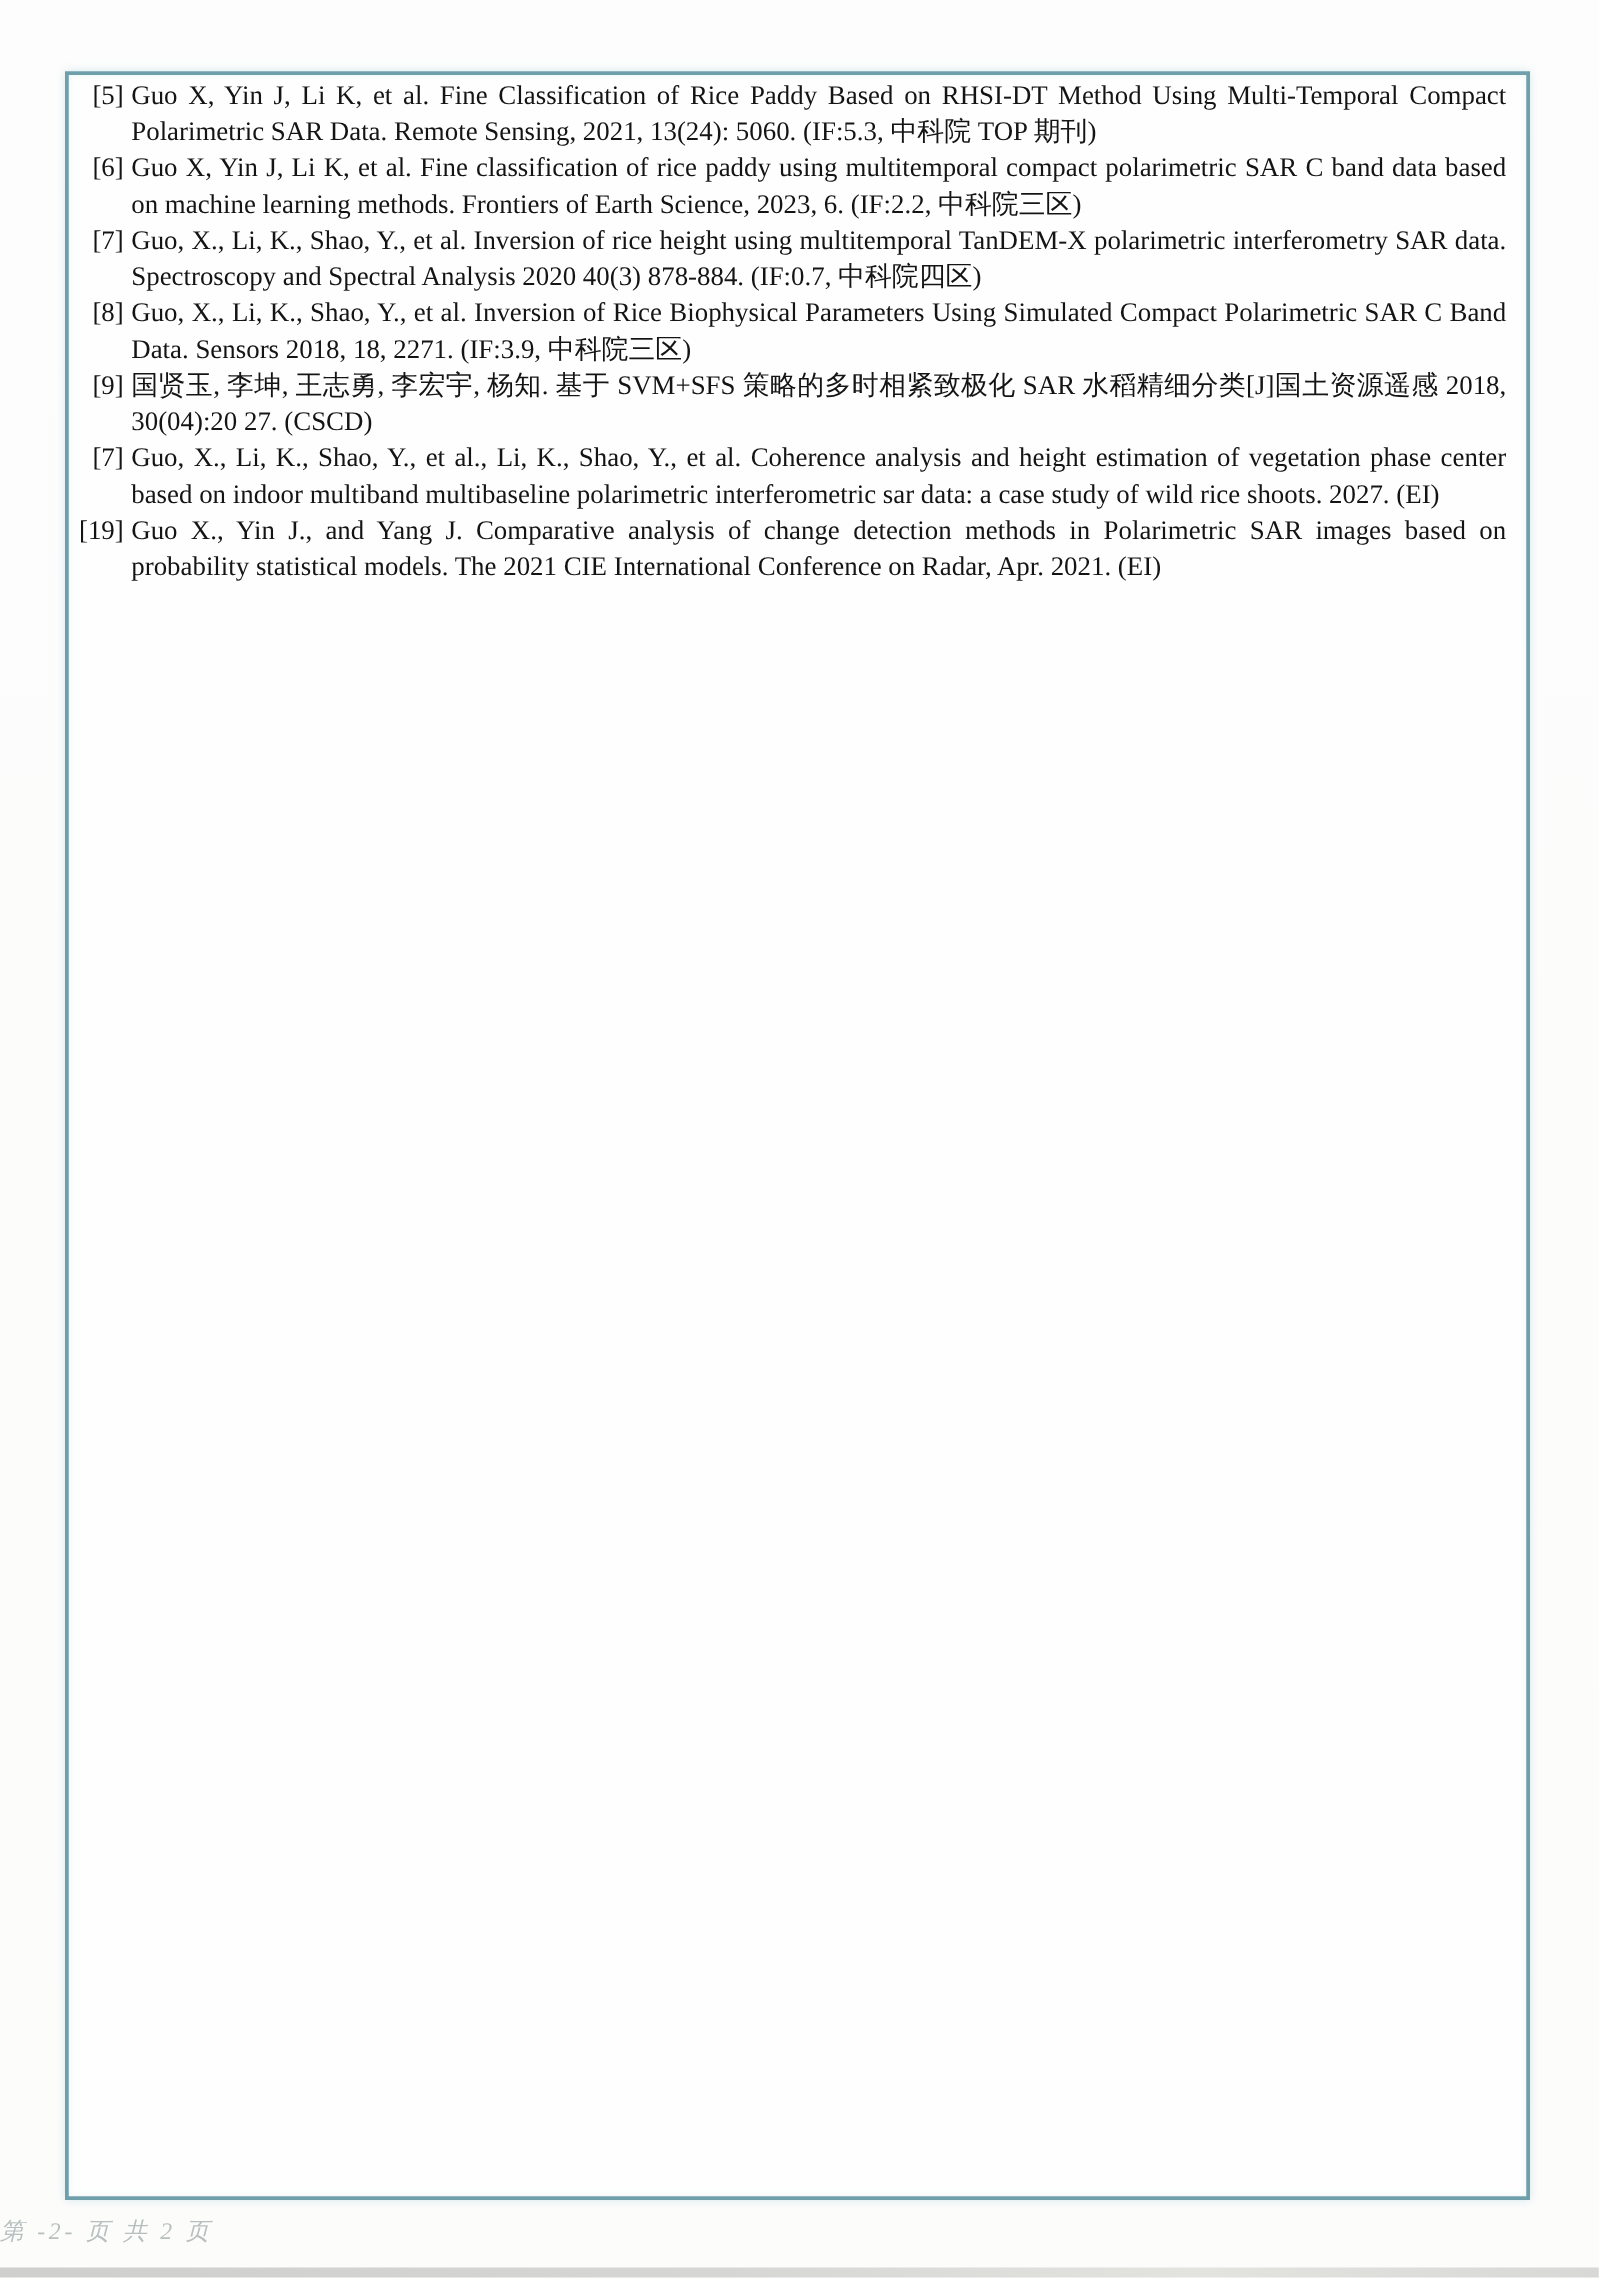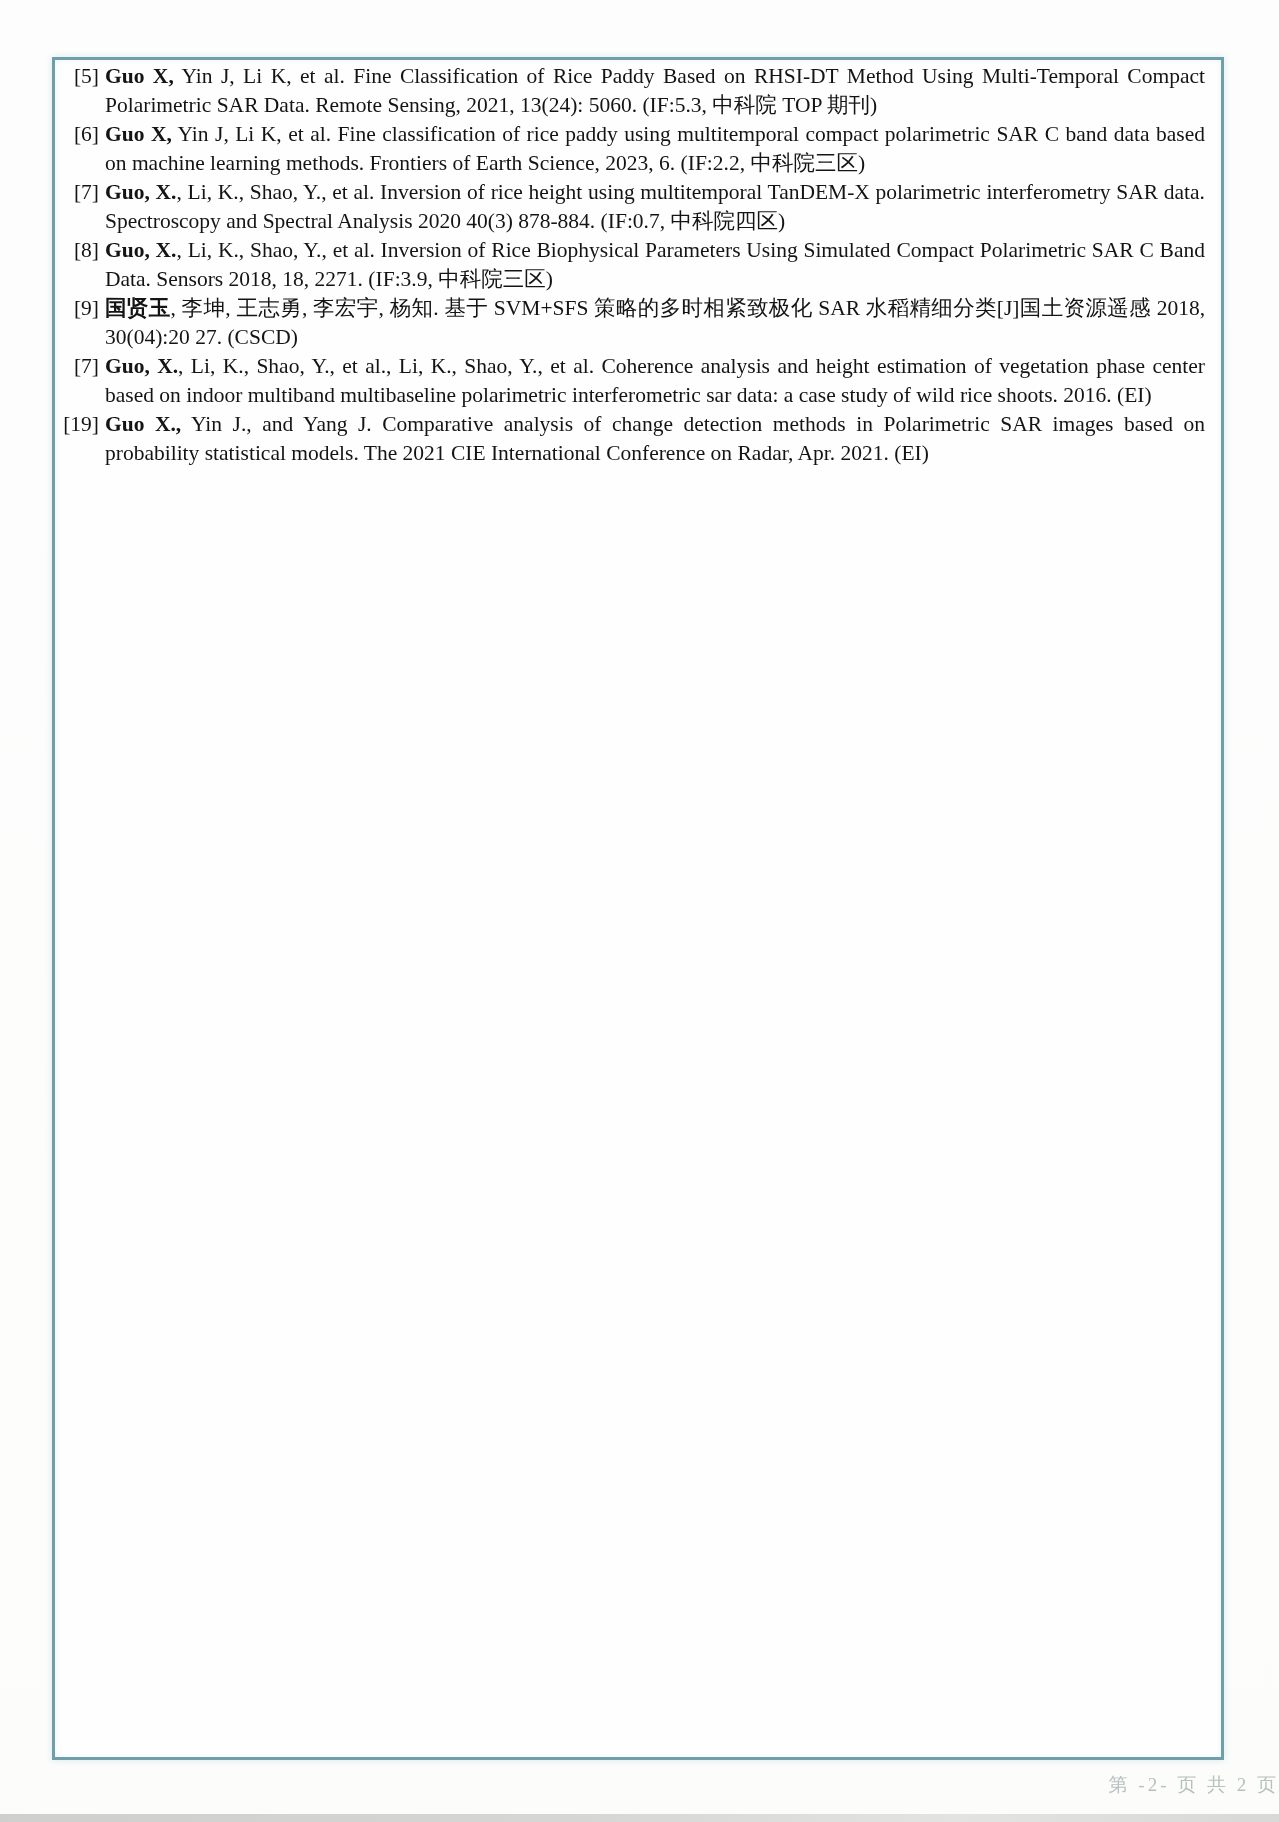--- a/index.html
+++ b/index.html
@@ -42,31 +42,32 @@
 
   .ref-label {
     position: absolute;
     left: 0;
     top: 0;
     width: 44px;
     text-align: right;
     white-space: nowrap;
   }
 
-  .ref-bold { font-weight: 700; }
+  .ref-bold { font-weight: 400; }
 
   .footer {
     position: absolute;
     left: 0;
     top: 1772px;
     width: 100%;
-    text-align: right;
+    text-align: left;
     font-size: 19px;
     letter-spacing: 3px;
     color: #b7bfbf;
+    font-style: italic;
   }
 
   .bottom-strip {
     position: absolute;
     left: 0;
     bottom: 0;
     width: 100%;
     height: 8px;
     background: linear-gradient(90deg, #cfcfcd 0%, #d6d6d4 45%, #e3e3e0 75%, #d8d8d6 100%);
   }
@@ -93,21 +94,21 @@
 
       <li class="ref-item">
         <span class="ref-label">[8]</span><span class="ref-bold">Guo, X.</span><span>, Li, K., Shao, Y., et al. Inversion of Rice Biophysical Parameters Using Simulated Compact Polarimetric SAR C Band Data. Sensors 2018, 18, 2271. (IF:3.9, 中科院三区)</span>
       </li>
 
       <li class="ref-item">
         <span class="ref-label">[9]</span><span class="ref-bold">国贤玉</span><span>, 李坤, 王志勇, 李宏宇, 杨知. 基于 SVM+SFS 策略的多时相紧致极化 SAR 水稻精细分类[J]国土资源遥感 2018, 30(04):20 27. (CSCD)</span>
       </li>
 
       <li class="ref-item">
-        <span class="ref-label">[7]</span><span class="ref-bold">Guo, X.</span><span>, Li, K., Shao, Y., et al., Li, K., Shao, Y., et al. Coherence analysis and height estimation of vegetation phase center based on indoor multiband multibaseline polarimetric interferometric sar data: a case study of wild rice shoots. 2016. (EI)</span>
+        <span class="ref-label">[7]</span><span class="ref-bold">Guo, X.</span><span>, Li, K., Shao, Y., et al., Li, K., Shao, Y., et al. Coherence analysis and height estimation of vegetation phase center based on indoor multiband multibaseline polarimetric interferometric sar data: a case study of wild rice shoots. 2027. (EI)</span>
       </li>
 
       <li class="ref-item">
         <span class="ref-label">[19]</span><span class="ref-bold">Guo X.,</span><span> Yin J., and Yang J. Comparative analysis of change detection methods in Polarimetric SAR images based on probability statistical models. The 2021 CIE International Conference on Radar, Apr. 2021. (EI)</span>
       </li>
 
     </ol>
   </div>
 
   <div class="footer">第 -2- 页 共 2 页</div>

